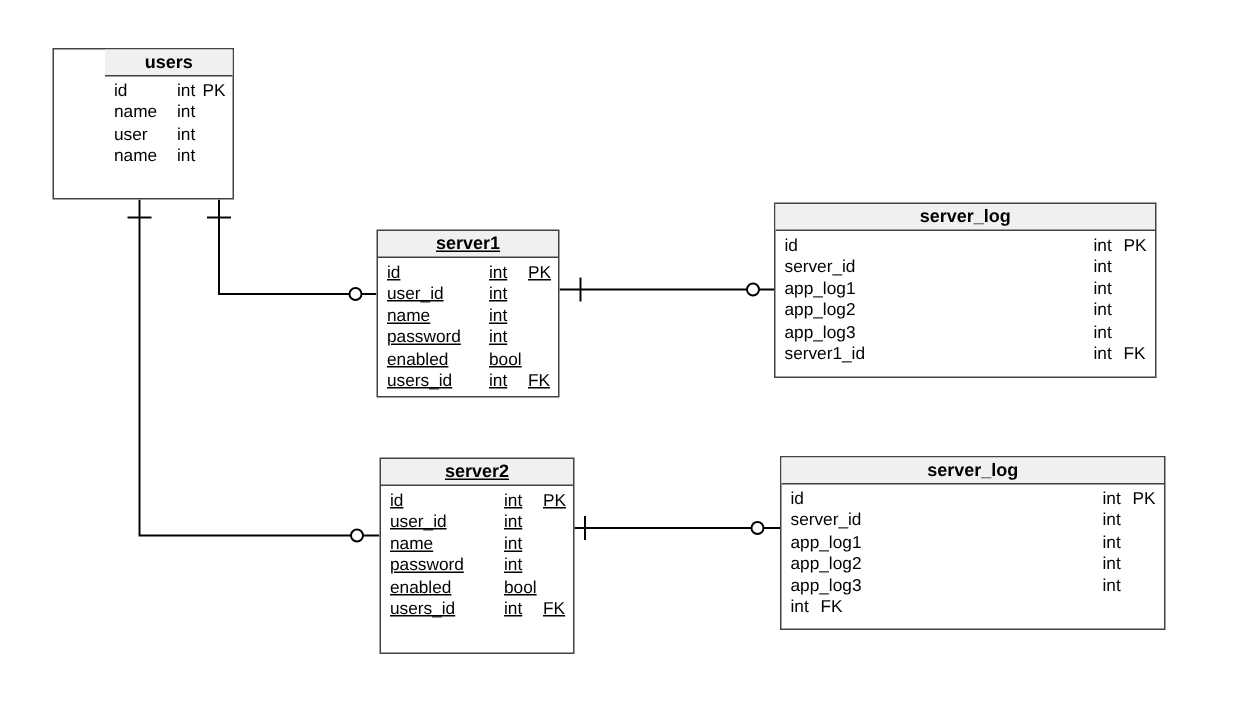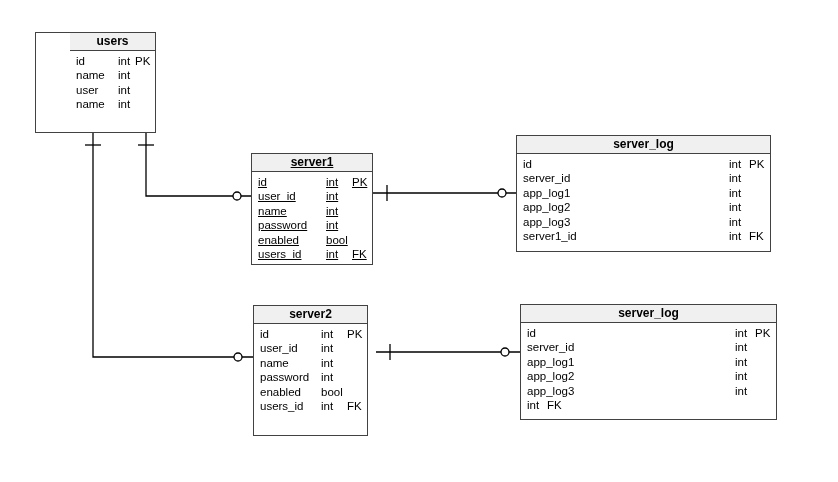--- a/index.html
+++ b/index.html
@@ -40,21 +40,21 @@
     line-height: 14.4px;
     white-space: nowrap;
   }
   .fname { flex: 1; overflow: hidden; }
   .ftype, .fkey { flex: none; }
 
   
   .e-users   { left: 35px;  top: 32px;  width: 121px; height: 101px; padding-left: 34px; }
   .e-server1 { left: 251px; top: 153px; width: 122px; height: 112px; text-decoration: underline; }
   .e-slog1   { left: 516px; top: 135px; width: 255px; height: 117px; }
-  .e-server2 { left: 253px; top: 305px; width: 115px; height: 131px; }
+  .e-server2 { left: 253px; top: 305px; width: 130px; height: 131px; text-decoration: underline; }
   .e-slog2   { left: 520px; top: 304px; width: 257px; height: 116px; }
 
   .e-users .ftype   { width: 17px; } .e-users .fkey   { width: 14px; }
   .e-server1 .ftype { width: 26px; } .e-server1 .fkey { width: 14px; }
   .e-server2 .ftype { width: 26px; } .e-server2 .fkey { width: 14px; }
   .e-slog1 .ftype   { width: 20px; } .e-slog1 .fkey   { width: 15px; }
   .e-slog2 .ftype   { width: 20px; } .e-slog2 .fkey   { width: 15px; }
 </style>
 </head>
 <body>

